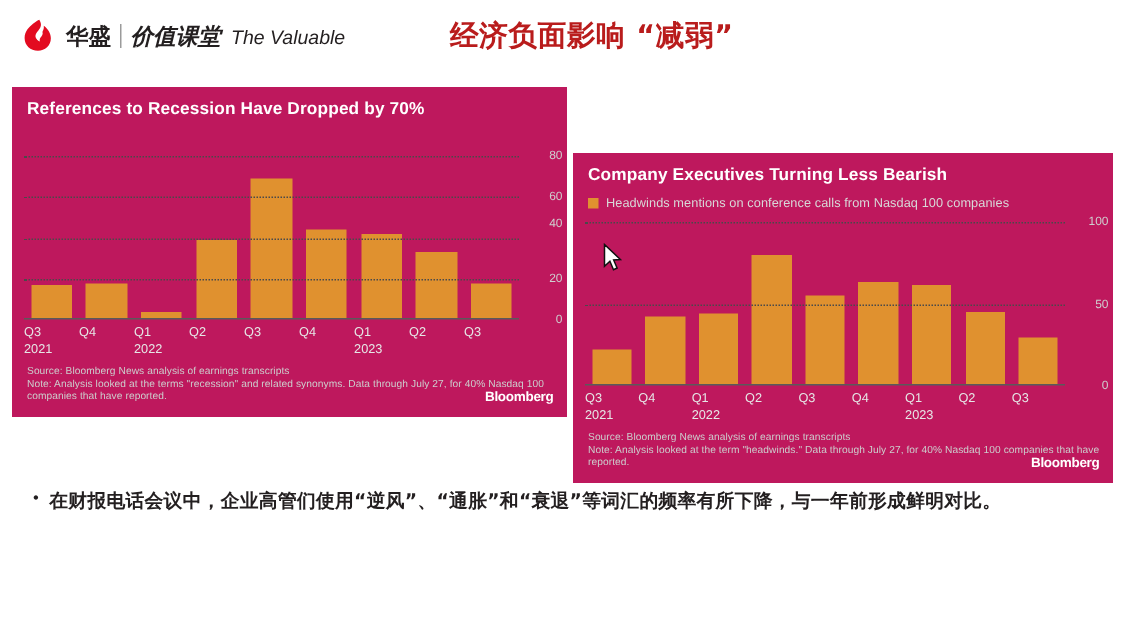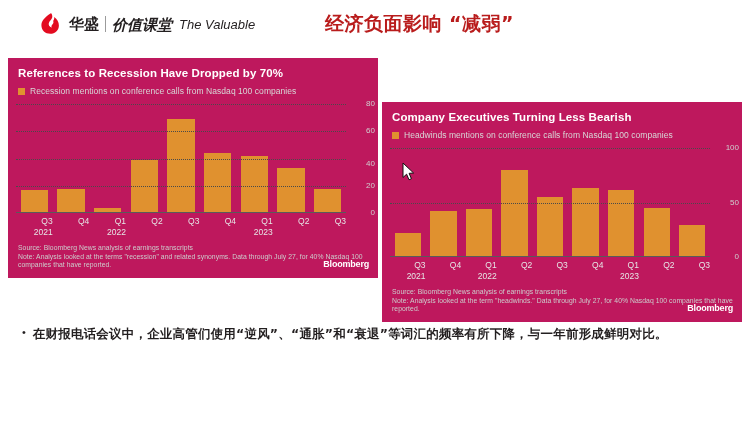--- a/index.html
+++ b/index.html
@@ -5,21 +5,21 @@
   * { box-sizing: border-box; margin: 0; padding: 0; }
   html, body {
     width: 750px; height: 425px;
     background: #ffffff;
     font-family: "Liberation Sans", sans-serif;
     overflow: hidden;
   }
   .page { position: relative; width: 750px; height: 425px; background: #fff; }
 
   
-  .header { position: absolute; left: 0; top: 0; width: 606px; height: 50px; margin-left: 25px; }
+  .header { position: absolute; left: 0; top: 0; width: 606px; height: 50px; }
   .brand { position: absolute; left: 14px; top: 11px; display: flex; align-items: center; height: 26px; }
   .flame { width: 25px; height: 24px; margin-right: 5px; }
   .brand-cn {
     font-family: "DejaVu Sans", sans-serif;
     font-size: 15px; font-weight: bold; color: #231f20; letter-spacing: 0px;
     line-height: 17px;
   }
   .brand-div { width: 1px; height: 16px; background: #9b9b9b; margin: 0 6px; }
   .brand-cn2 {
     font-family: Liberation Sans, sans-serif;
@@ -73,21 +73,21 @@
   .bar { width: 74%; background: #e0912f; }
 
   .ylabels { position: absolute; }
   .panel.left  .ylabels { left: 343px; top: 45px; width: 24px; height: 111px; }
   .panel.right .ylabels { left: 333px; top: 45px; width: 24px; height: 111px; }
   .ytick { position: absolute; right: 0; font-size: 8px; color: #cfcfcf; text-align: right; }
 
   .xlabels { position: absolute; top: 158px; height: 26px; display: flex; }
   .panel.left  .xlabels { left: 8px; width: 330px; }
   .panel.right .xlabels { left: 8px; width: 320px; }
-  .xcell { flex: 1 1 0; text-align: right; }
+  .xcell { flex: 1 1 0; text-align: left; }
   .xq { font-size: 8.5px; color: #e6e6e6; display: block; line-height: 11px; }
   .xy { font-size: 8.5px; color: #e6e6e6; display: block; line-height: 11px; }
 
   .footnote {
     position: absolute; left: 10px; bottom: 8px;
     font-size: 6.8px; line-height: 8.6px; color: #cdcdcd; letter-spacing: 0.05px;
   }
   .bbg {
     position: absolute; right: 9px; bottom: 9px;
     font-size: 9px; font-weight: bold; color: #ffffff; letter-spacing: -0.2px;
@@ -124,24 +124,20 @@
       <span class="brand-cn">华盛</span>
       <span class="brand-div"></span>
       <span class="brand-cn2">价值课堂</span>
       <span class="brand-en">The Valuable</span>
     </div>
     <div class="deck-title">经济负面影响 “减弱”</div>
   </div>
 
   <div class="panel left">
     <div class="panel-title">References to Recession Have Dropped by 70%</div>
-    <div class="legend">
-      <span class="legend-swatch"></span>
-      <span class="legend-label">Recession mentions on conference calls from Nasdaq 100 companies</span>
-    </div>
     <div class="plot" id="plot-left">
       <div class="baseline"></div>
       <div class="bars" id="bars-left">
           <div class="barcell">
             <div class="bar" style="background: rgb(224, 145, 47); height: 21.8px;"></div>
           </div>
           <div class="barcell">
             <div class="bar" style="background: rgb(224, 145, 47); height: 23.1625px;"></div>
           </div>
           <div class="barcell">
@@ -167,21 +163,21 @@
           </div>
         </div>
     <div class="gridline" style="top: 82.75px;"></div>
         <div class="gridline" style="top: 55.5px;"></div>
         <div class="gridline" style="top: 28.25px;"></div>
         <div class="gridline" style="top: 1px;"></div>
       </div>
     <div class="ylabels" id="yl-left">
         <div class="ytick" style="top: 105px;">0</div>
         <div class="ytick" style="top: 77.75px;">20</div>
-        <div class="ytick" style="top: 56px;">40</div>
+        <div class="ytick" style="top: 41px;">40</div>
         <div class="ytick" style="top: 23.25px;">60</div>
         <div class="ytick" style="top: -4px;">80</div>
       </div>
     <div class="xlabels" id="xl-left">
         <div class="xcell">
           <span class="xq">Q3</span>
           <span class="xy">2021</span>
         </div>
         <div class="xcell">
           <span class="xq">Q4</span>

